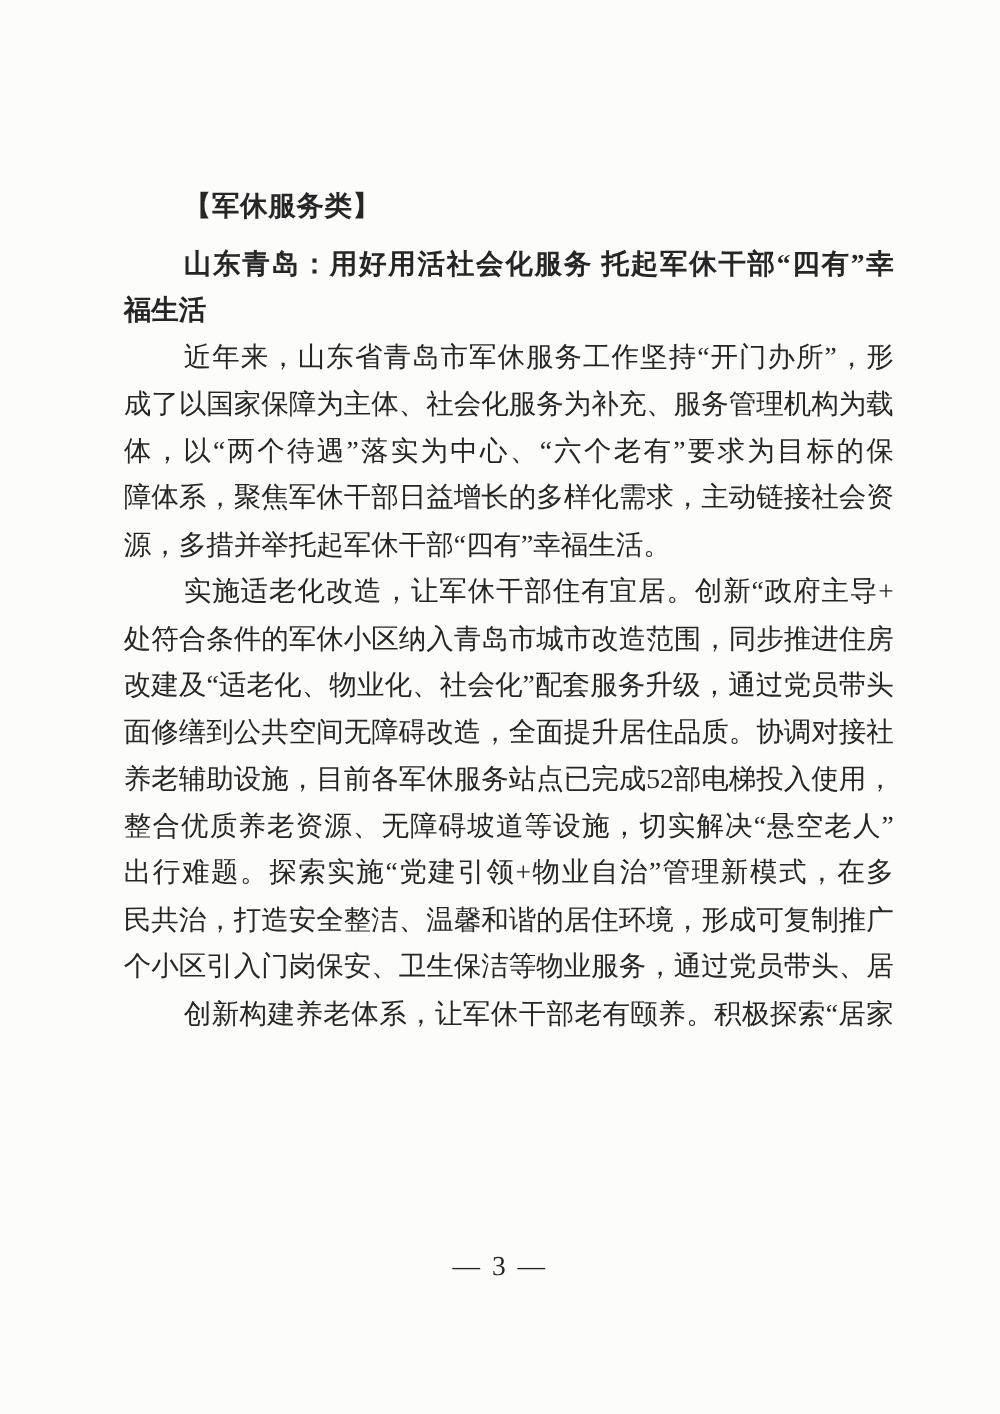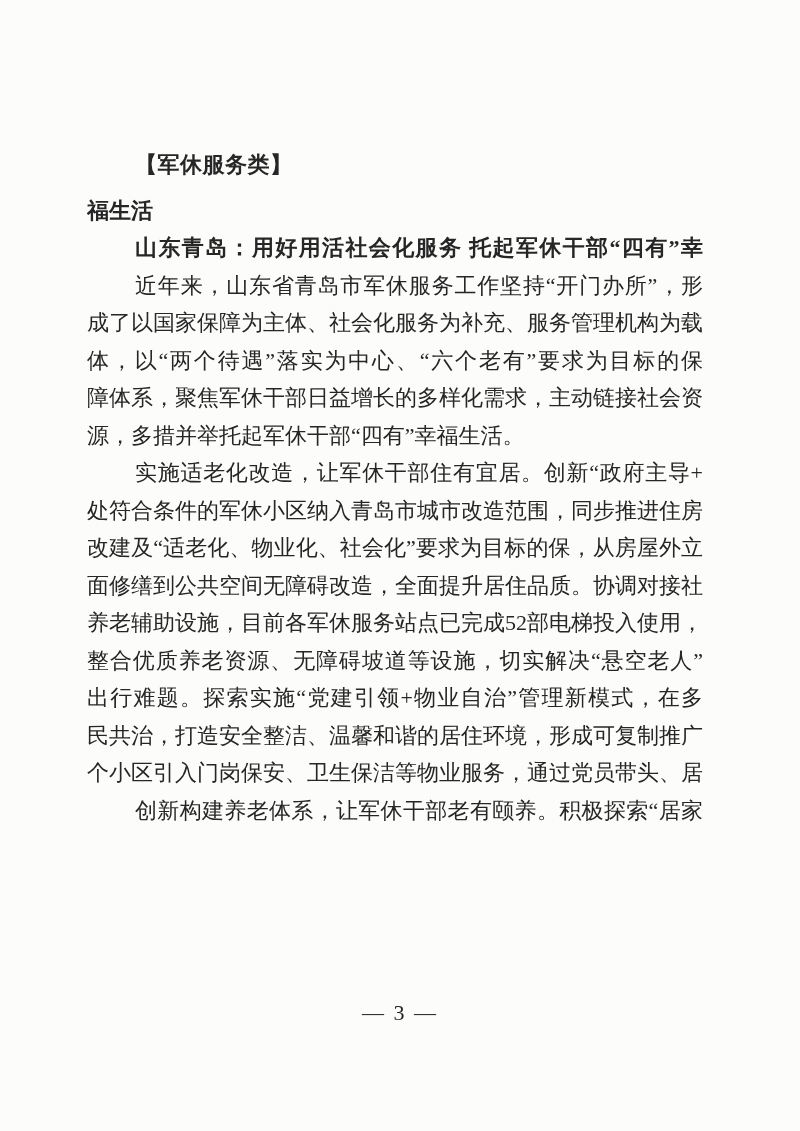--- a/index.html
+++ b/index.html
@@ -7,21 +7,21 @@
     position: relative;
     width: 800px;
     height: 1131px;
     background: #fcfcfb;
     color: #262626;
     font-family: "Liberation Serif", "DejaVu Serif", serif;
     overflow: hidden;
   }
   .content {
     position: absolute;
-    left: 87px;
+    left: 99px;
     top: 146px;
     width: 616px;
   }
   .line {
     display: block;
     height: 37.5px;
     line-height: 37.5px;
     font-size: 22px;
     text-align: justify;
     text-align-last: justify;
@@ -54,36 +54,36 @@
 <body>
 
 <div class="page">
   <div class="content">
 
     <div class="section-header">
       <span class="line first">【军休服务类】</span>
     </div>
 
     <div class="doc-title">
+      <span class="line first">山东青岛：用好用活社会化服务 托起军休干部“四有”幸</span>
       <span class="line last">福生活</span>
-      <span class="line first">山东青岛：用好用活社会化服务 托起军休干部“四有”幸</span>
     </div>
 
     <p class="para">
       <span class="line first">近年来，山东省青岛市军休服务工作坚持“开门办所”，形</span>
       <span class="line">成了以国家保障为主体、社会化服务为补充、服务管理机构为载</span>
       <span class="line">体，以“两个待遇”落实为中心、“六个老有”要求为目标的保</span>
       <span class="line">障体系，聚焦军休干部日益增长的多样化需求，主动链接社会资</span>
       <span class="line last">源，多措并举托起军休干部“四有”幸福生活。</span>
     </p>
 
     <p class="para">
       <span class="line first">实施适老化改造，让军休干部住有宜居。创新“政府主导+</span>
       <span class="line">处符合条件的军休小区纳入青岛市城市改造范围，同步推进住房</span>
-      <span class="line">改建及“适老化、物业化、社会化”要求为目标的保，从房屋外立</span>
+      <span class="line">改建及“适老化、物业化、社会化”配套服务升级，通过党员带头</span>
       <span class="line">面修缮到公共空间无障碍改造，全面提升居住品质。协调对接社</span>
       <span class="line">养老辅助设施，目前各军休服务站点已完成52部电梯投入使用，</span>
       <span class="line">整合优质养老资源、无障碍坡道等设施，切实解决“悬空老人”</span>
       <span class="line">出行难题。探索实施“党建引领+物业自治”管理新模式，在多</span>
       <span class="line">民共治，打造安全整洁、温馨和谐的居住环境，形成可复制推广</span>
       <span class="line">个小区引入门岗保安、卫生保洁等物业服务，通过党员带头、居</span>
     </p>
 
     <p class="para">
       <span class="line first">创新构建养老体系，让军休干部老有颐养。积极探索“居家</span>

